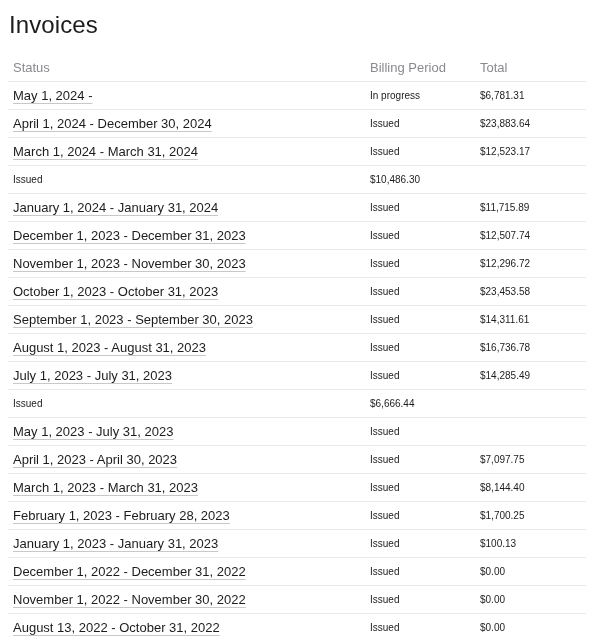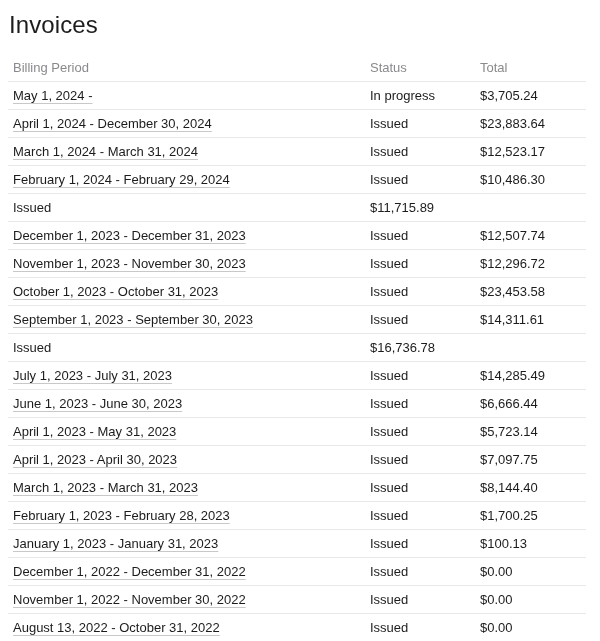--- a/index.html
+++ b/index.html
@@ -30,21 +30,21 @@
     height:28px;
     padding-left:5px;
     border-bottom:1px solid var(--divider);
   }
   .th{
     color:var(--muted);
     font-size:13px;font-weight:400;
     white-space:nowrap;overflow:hidden;
   }
   .cell{
-    font-size:13px;font-weight:500;color:var(--text);
+    font-size:10px;font-weight:500;color:var(--text);
     white-space:nowrap;overflow:hidden;
   }
   .period-link{
     color:var(--text);
     font-size:13px;font-weight:500;
     text-decoration:underline;
     text-decoration-color:var(--underline);
     text-decoration-thickness:1px;
     text-underline-offset:3px;
     cursor:pointer;
@@ -52,46 +52,46 @@
   }
 </style>
 </head>
 <body>
 
 <div class="page">
   <h1 class="page-title">Invoices</h1>
 
   <div class="invoice-table">
     <div class="thead">
+      <div class="th">Status</div>
       <div class="th">Billing Period</div>
-      <div class="th">Status</div>
       <div class="th">Total</div>
     </div>
     <div id="table-body">
         <div class="row">
           <a class="period-link" href="#">May 1, 2024 -</a>
           <span class="cell">In progress</span>
-          <span class="cell">$3,705.24</span>
+          <span class="cell">$6,781.31</span>
         </div>
         <div class="row">
           <a class="period-link" href="#">April 1, 2024 - December 30, 2024</a>
           <span class="cell">Issued</span>
           <span class="cell">$23,883.64</span>
         </div>
         <div class="row">
           <a class="period-link" href="#">March 1, 2024 - March 31, 2024</a>
           <span class="cell">Issued</span>
           <span class="cell">$12,523.17</span>
         </div>
         <div class="row">
-          <a class="period-link" href="#">February 1, 2024 - February 29, 2024</a>
           <span class="cell">Issued</span>
           <span class="cell">$10,486.30</span>
         </div>
         <div class="row">
+          <a class="period-link" href="#">January 1, 2024 - January 31, 2024</a>
           <span class="cell">Issued</span>
           <span class="cell">$11,715.89</span>
         </div>
         <div class="row">
           <a class="period-link" href="#">December 1, 2023 - December 31, 2023</a>
           <span class="cell">Issued</span>
           <span class="cell">$12,507.74</span>
         </div>
         <div class="row">
           <a class="period-link" href="#">November 1, 2023 - November 30, 2023</a>
@@ -102,37 +102,36 @@
           <a class="period-link" href="#">October 1, 2023 - October 31, 2023</a>
           <span class="cell">Issued</span>
           <span class="cell">$23,453.58</span>
         </div>
         <div class="row">
           <a class="period-link" href="#">September 1, 2023 - September 30, 2023</a>
           <span class="cell">Issued</span>
           <span class="cell">$14,311.61</span>
         </div>
         <div class="row">
+          <a class="period-link" href="#">August 1, 2023 - August 31, 2023</a>
           <span class="cell">Issued</span>
           <span class="cell">$16,736.78</span>
         </div>
         <div class="row">
           <a class="period-link" href="#">July 1, 2023 - July 31, 2023</a>
           <span class="cell">Issued</span>
           <span class="cell">$14,285.49</span>
         </div>
         <div class="row">
-          <a class="period-link" href="#">June 1, 2023 - June 30, 2023</a>
           <span class="cell">Issued</span>
           <span class="cell">$6,666.44</span>
         </div>
         <div class="row">
-          <a class="period-link" href="#">April 1, 2023 - May 31, 2023</a>
+          <a class="period-link" href="#">May 1, 2023 - July 31, 2023</a>
           <span class="cell">Issued</span>
-          <span class="cell">$5,723.14</span>
         </div>
         <div class="row">
           <a class="period-link" href="#">April 1, 2023 - April 30, 2023</a>
           <span class="cell">Issued</span>
           <span class="cell">$7,097.75</span>
         </div>
         <div class="row">
           <a class="period-link" href="#">March 1, 2023 - March 31, 2023</a>
           <span class="cell">Issued</span>
           <span class="cell">$8,144.40</span>

